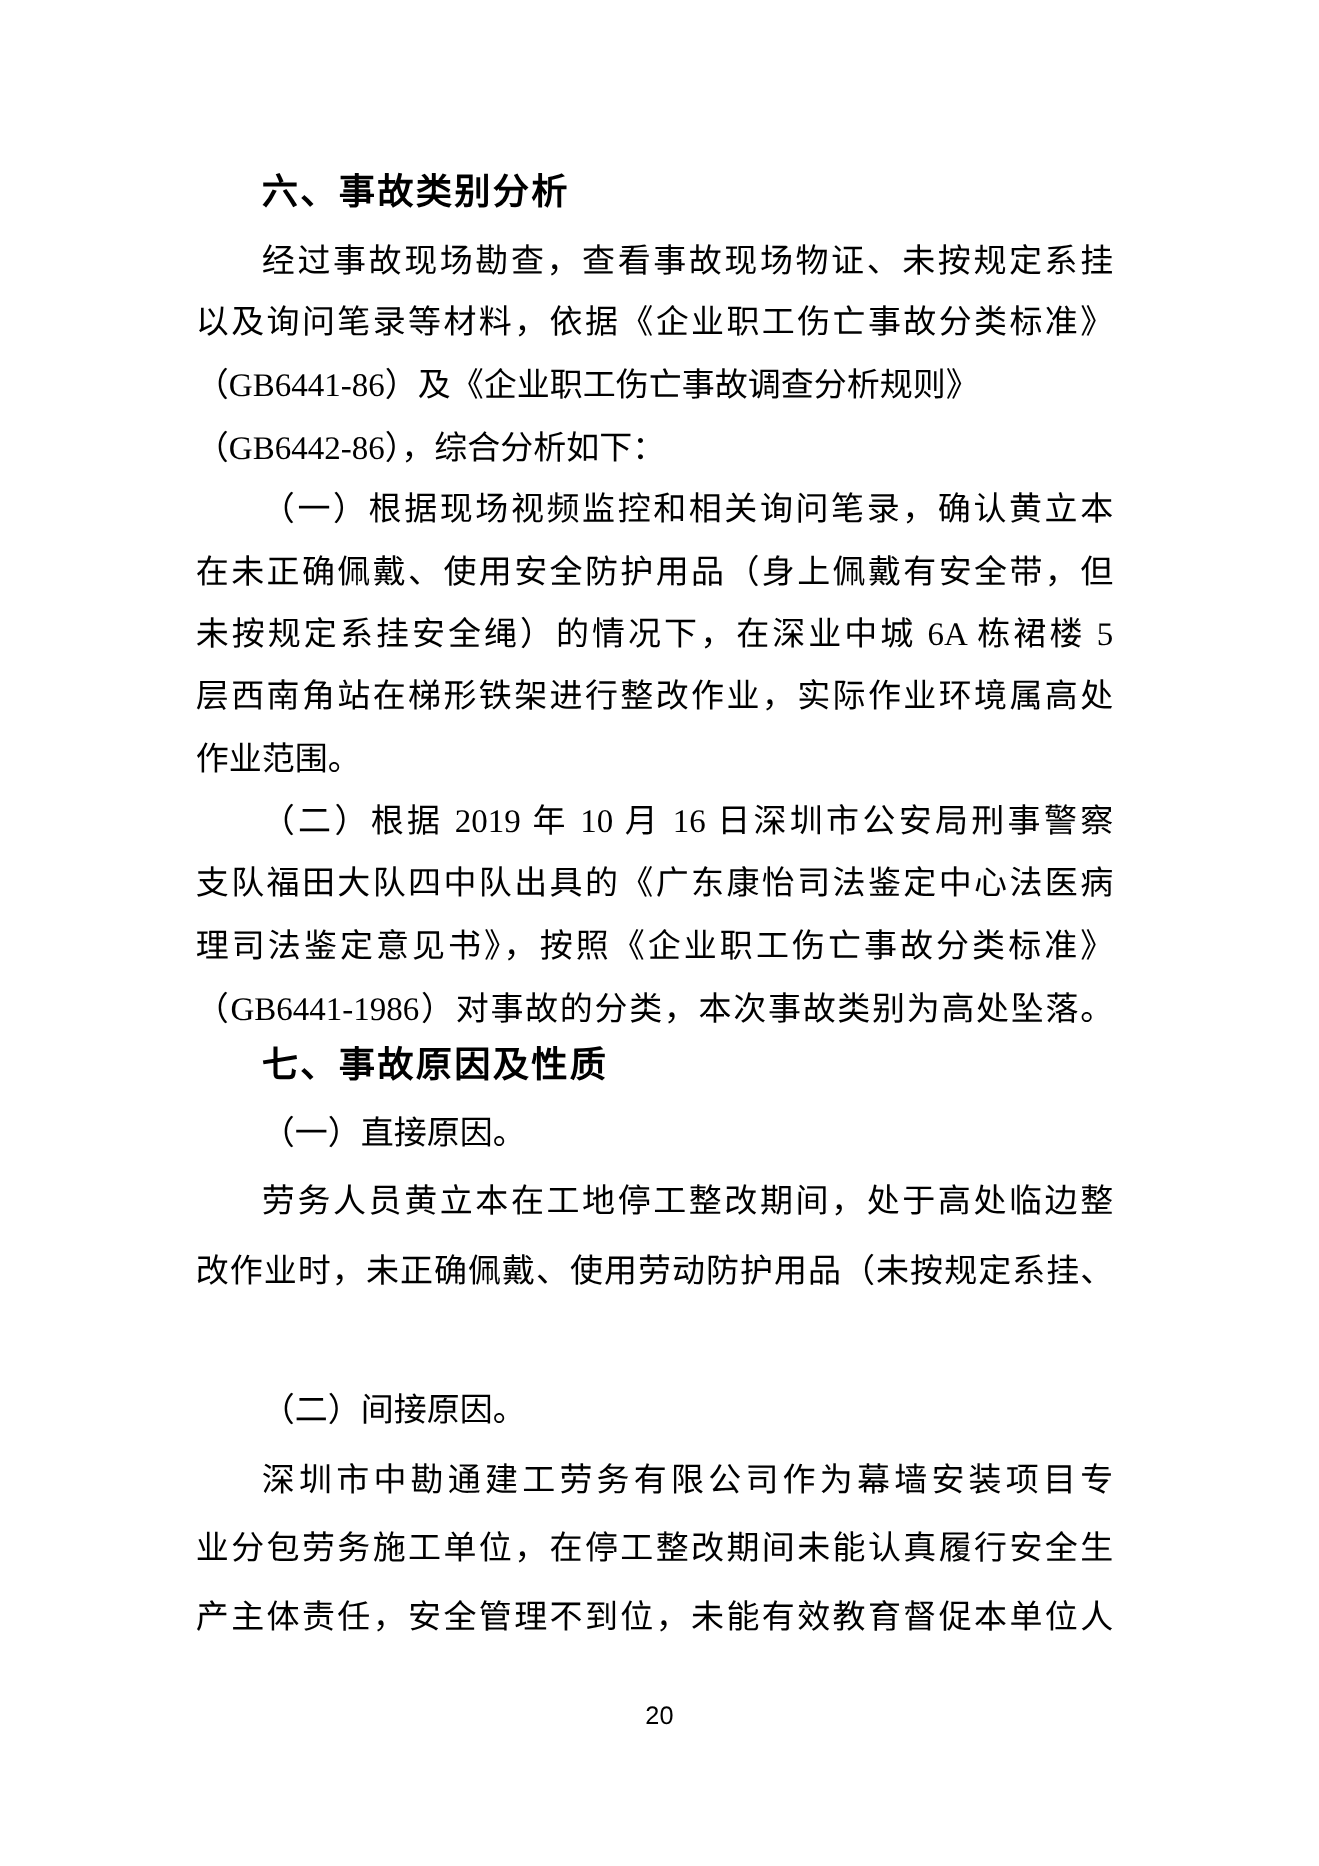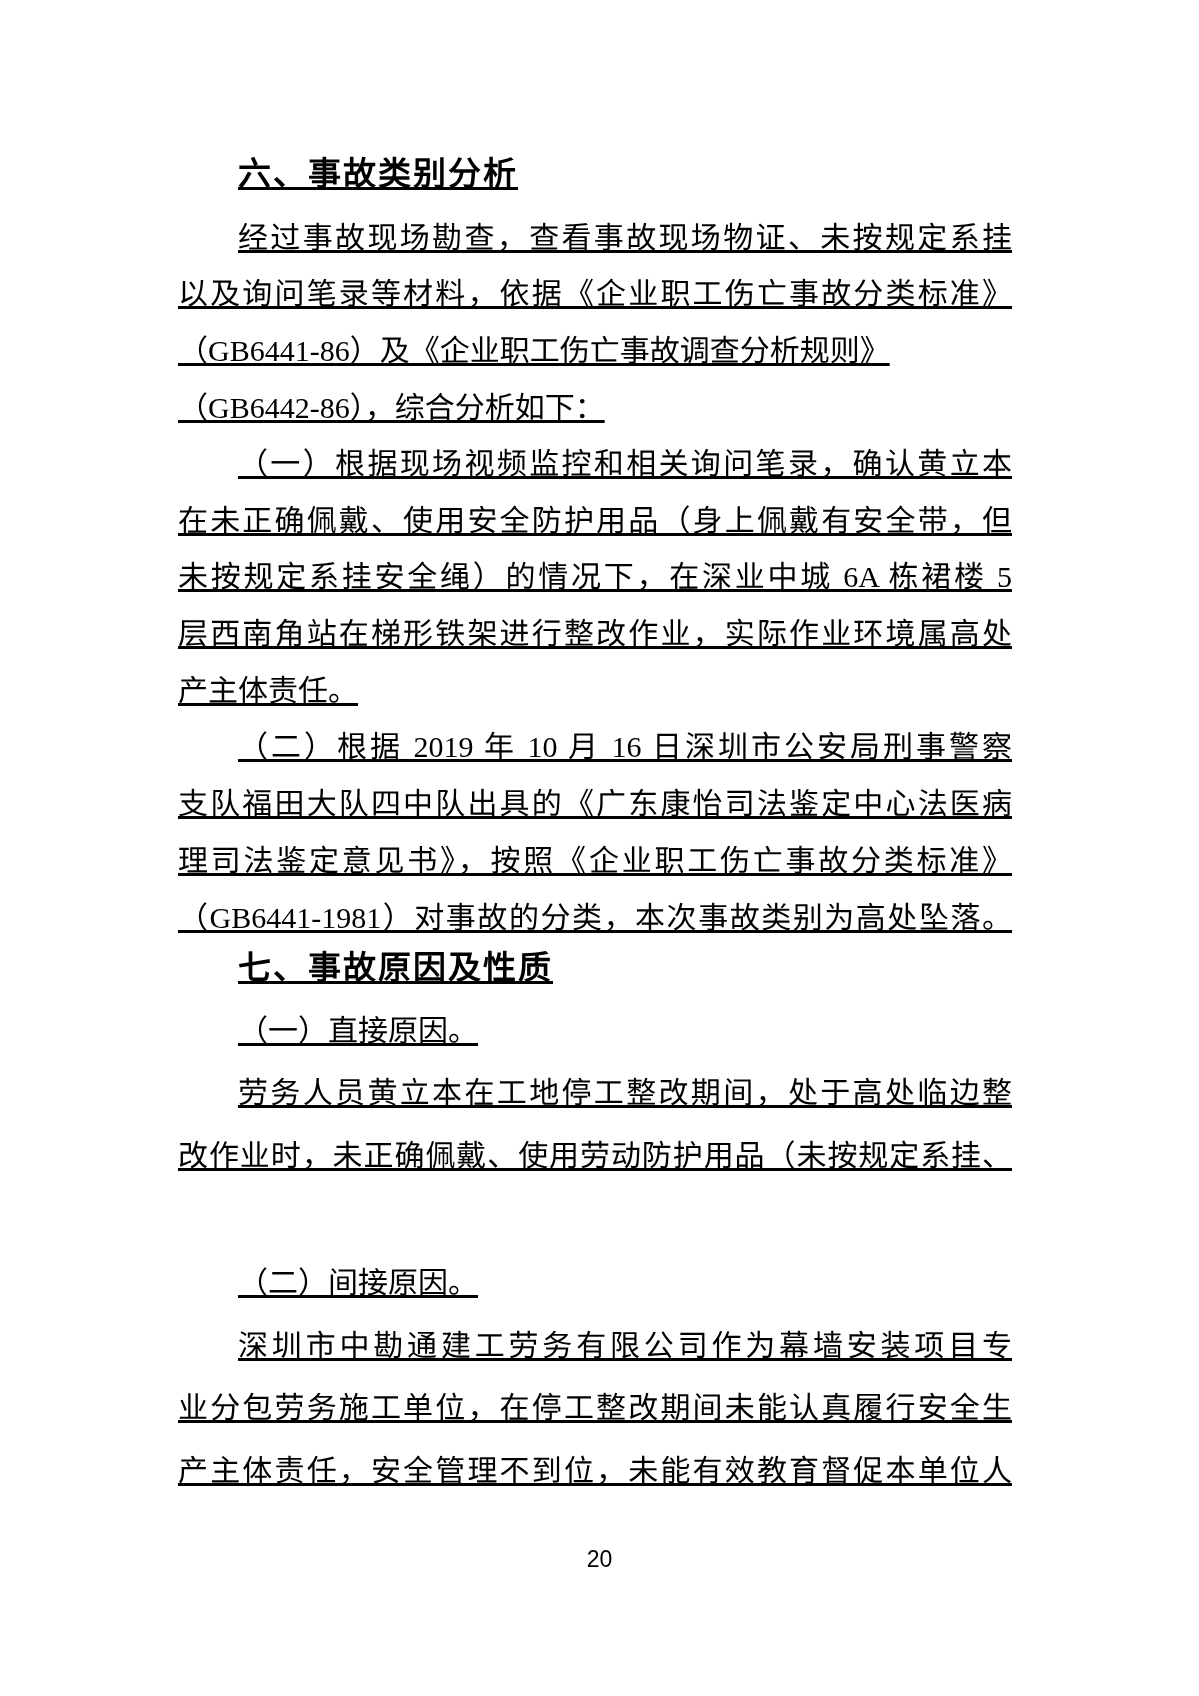--- a/index.html
+++ b/index.html
@@ -16,21 +16,20 @@
   }
   .ln {
     position: absolute;
     left: 178px;
     width: 834px;
     font-family: "Liberation Serif", "DejaVu Serif", serif;
     font-size: 30px;
     line-height: 40px;
     color: #000000;
     white-space: normal;
-    text-decoration: underline;
   }
   .just {
     text-align: justify;
     text-align-last: justify;
     text-justify: inter-character;
   }
   .indent {
     text-indent: 60px;
   }
   .heading {
@@ -58,25 +57,25 @@
 
   <div class="ln heading" style="top:154px">六、事故类别分析</div>
   <div class="ln just indent" style="top:218px">经过事故现场勘查，查看事故现场物证、未按规定系挂</div>
   <div class="ln just" style="top:274px">以及询问笔录等材料，依据《企业职工伤亡事故分类标准》</div>
   <div class="ln" style="top:331px">（GB6441-86）及《企业职工伤亡事故调查分析规则》</div>
   <div class="ln" style="top:388px">（GB6442-86），综合分析如下：</div>
   <div class="ln just indent" style="top:444px">（一）根据现场视频监控和相关询问笔录，确认黄立本</div>
   <div class="ln just" style="top:501px">在未正确佩戴、使用安全防护用品（身上佩戴有安全带，但</div>
   <div class="ln just" style="top:557px">未按规定系挂安全绳）的情况下，在深业中城 6A 栋裙楼 5</div>
   <div class="ln just" style="top:614px">层西南角站在梯形铁架进行整改作业，实际作业环境属高处</div>
-  <div class="ln" style="top:671px">产主体责任。</div>
+  <div class="ln" style="top:671px">作业范围。</div>
   <div class="ln just indent" style="top:727px">（二）根据 2019 年 10 月 16 日深圳市公安局刑事警察</div>
   <div class="ln just" style="top:784px">支队福田大队四中队出具的《广东康怡司法鉴定中心法医病</div>
   <div class="ln just" style="top:841px">理司法鉴定意见书》，按照《企业职工伤亡事故分类标准》</div>
-  <div class="ln just" style="top:898px">（GB6441-1981）对事故的分类，本次事故类别为高处坠落。</div>
+  <div class="ln just" style="top:898px">（GB6441-1986）对事故的分类，本次事故类别为高处坠落。</div>
 
   <div class="ln indent" style="top:1011px">（一）直接原因。</div>
   <div class="ln heading" style="top:948px">七、事故原因及性质</div>
   <div class="ln just" style="top:1136px">改作业时，未正确佩戴、使用劳动防护用品（未按规定系挂、</div>
   <div class="ln just indent" style="top:1073px">劳务人员黄立本在工地停工整改期间，处于高处临边整</div>
   <div class="ln indent" style="top:1263px">（二）间接原因。</div>
   <div class="ln just indent" style="top:1326px">深圳市中勘通建工劳务有限公司作为幕墙安装项目专</div>
   <div class="ln just" style="top:1388px">业分包劳务施工单位，在停工整改期间未能认真履行安全生</div>
   <div class="ln just" style="top:1451px">产主体责任，安全管理不到位，未能有效教育督促本单位人</div>
 

